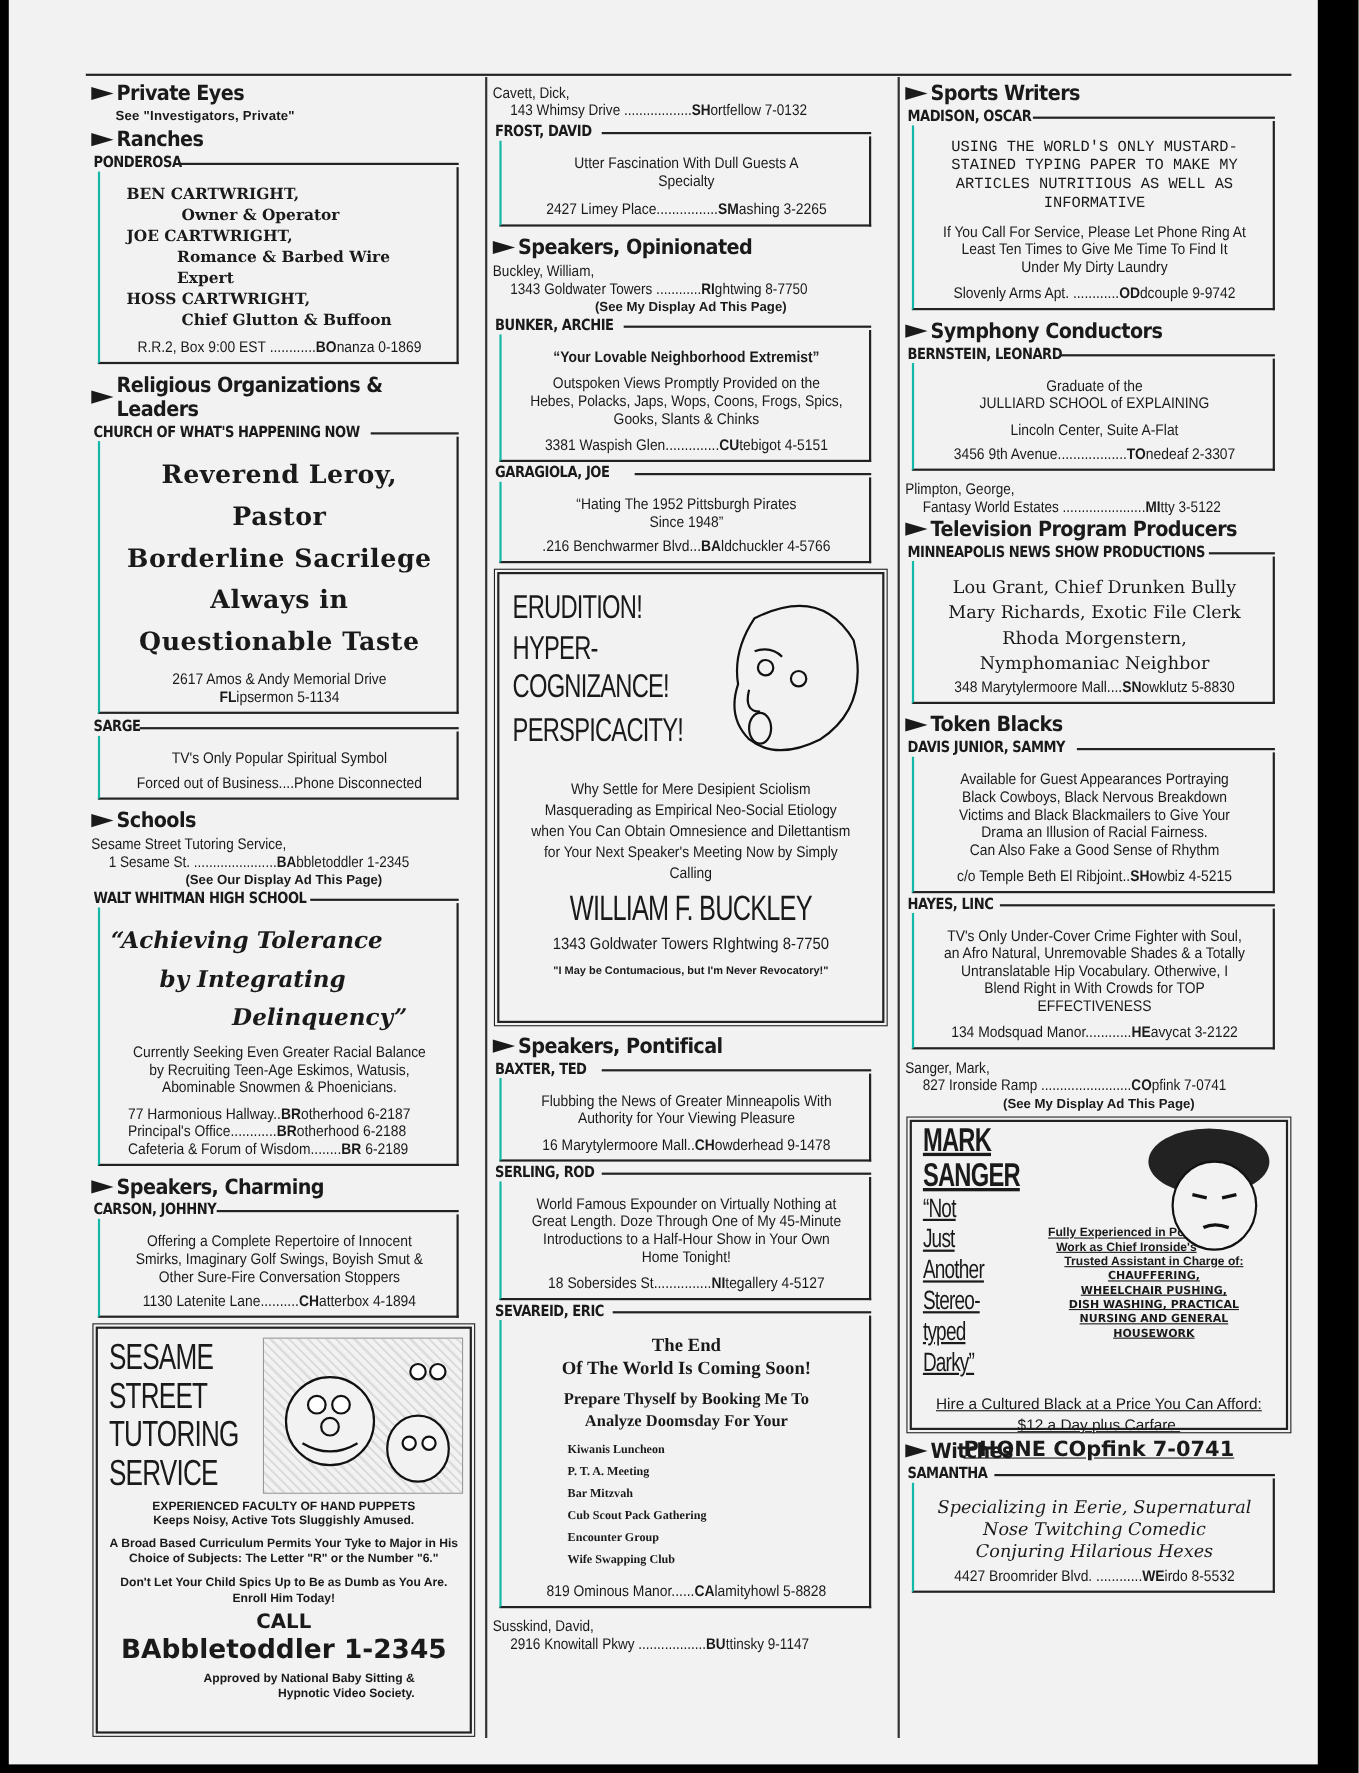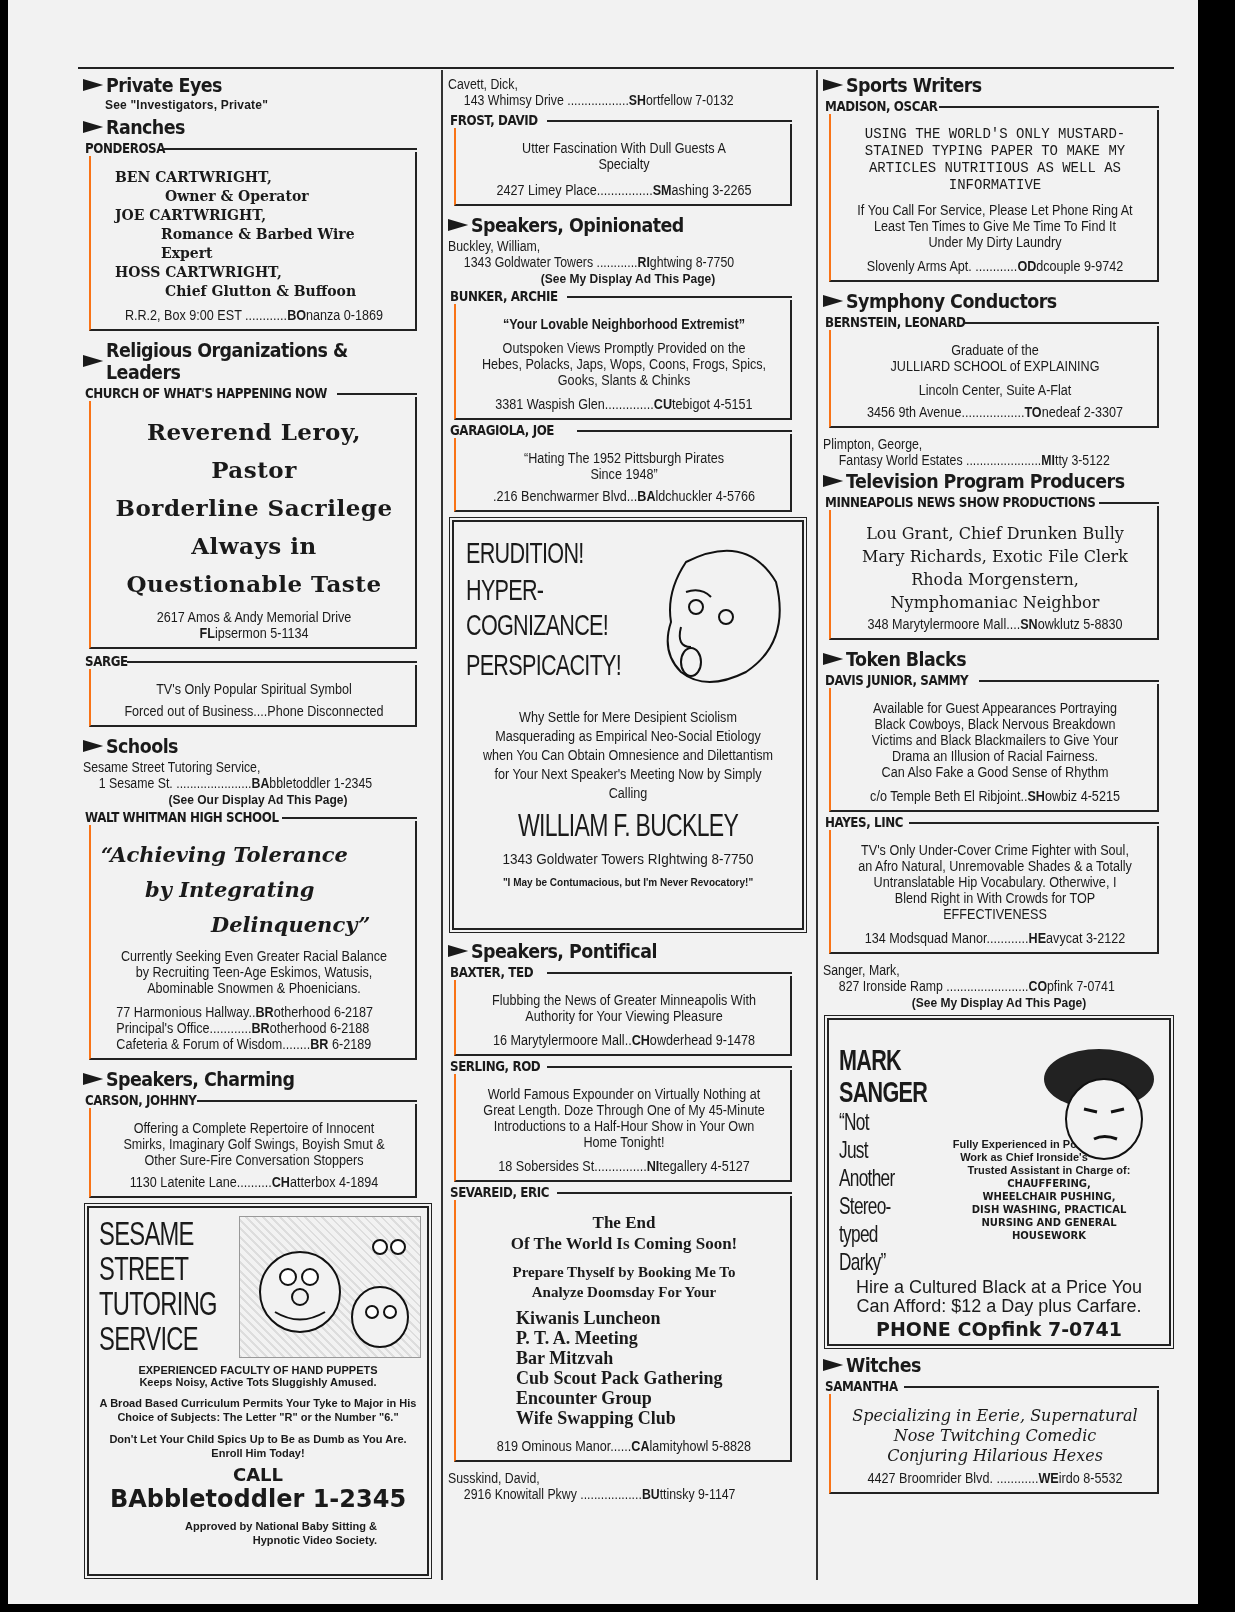--- a/index.html
+++ b/index.html
@@ -14,21 +14,21 @@
   .vrule{position:absolute;top:70px;width:2px;background:#333;height:1510px;}
   .vr1{left:441px;} .vr2{left:816px;}
   .head{font-family:"DejaVu Sans", sans-serif;font-weight:bold;font-size:19px;letter-spacing:-0.6px;
         display:flex;align-items:center;margin:2px 0 2px 0;transform:scaleX(0.92);transform-origin:left;}
   .arrow{display:inline-block;width:0;height:0;border-top:6px solid transparent;border-bottom:6px solid transparent;
          border-left:22px solid #1a1a1a;margin-right:3px;}
   .see{font-size:12px;font-weight:bold;margin:0 0 4px 22px;letter-spacing:0.2px;}
   .plain{font-size:14px;line-height:16px;transform:scaleX(0.88);transform-origin:left;width:113%;}
   .plain .addr{padding-left:18px;display:flex;}
   .note{text-align:center;font-size:12px;font-weight:bold;margin:2px 0 4px;}
-  .box{position:relative;margin:4px 16px 8px 6px;padding:8px 8px 6px 10px;border-left:2px solid #f97316;border-right:2px solid #222;border-bottom:2px solid #222;}
+  .box{position:relative;margin:4px 16px 8px 6px;padding:8px 8px 6px 10px;border-left:2px solid #14b8a6;border-right:2px solid #222;border-bottom:2px solid #222;}
   .box .lbl{position:absolute;left:-6px;top:-12px;background:#f2f2f2;padding-right:4px;font-weight:bold;font-size:14px;
             font-family:"DejaVu Sans", sans-serif;letter-spacing:-0.5px;transform:scaleX(0.85);transform-origin:left;}
   .box .tline{position:absolute;right:-2px;top:-4px;height:2px;background:#222;}
   .box .inner{margin-top:8px;}
   .ctr{text-align:center;}
   .cond{font-size:14px;line-height:16px;transform:scaleX(0.9);}
   .ph{display:flex;font-size:14px;justify-content:center;margin-top:6px;transform:scaleX(0.9);}
   .ph b{font-weight:bold;}
   .serifb{font-family:"Liberation Serif", serif;font-weight:bold;}
   .goth{font-family:"DejaVu Serif", serif;font-weight:bold;font-size:23px;line-height:38px;text-align:center;letter-spacing:0.5px;}
@@ -282,21 +282,21 @@
       </div>
   </div>
   <div class="box" style="margin-top:14px;">
     <span class="lbl">SEVAREID, ERIC</span>
     <span class="tline" style="width:235px;"></span>
     <div class="inner ctr serifb" style="font-size:17px;line-height:21px;">
       <div>The End</div>
       <div>Of The World Is Coming Soon!</div>
     </div>
     <div class="ctr serifb" style="font-size:15px;line-height:20px;margin-top:8px;padding:0 20px;">Prepare Thyself by Booking Me To Analyze Doomsday For Your</div>
-    <div class="serifb" style="font-size:18px;line-height:20px;margin:6px 0 0 50px;">
+    <div class="serifb" style="font-size:11px;line-height:20px;margin:6px 0 0 50px;">
       <div>Kiwanis Luncheon</div>
       <div>P. T. A. Meeting</div>
       <div>Bar Mitzvah</div>
       <div>Cub Scout Pack Gathering</div>
       <div>Encounter Group</div>
       <div>Wife Swapping Club</div>
     </div>
     <div class="ph" style="margin-top:10px;">
         <span>819 Ominous Manor......</span>
         <b>CA</b>
@@ -403,21 +403,21 @@
   <div class="plain">
     <div>Sanger, Mark,</div>
     <div class="addr">
         <span>827 Ironside Ramp ........................</span>
         <b>CO</b>
         <span>pfink 7-0741</span>
       </div>
   </div>
   <div class="note">(See My Display Ad This Page)</div>
 
-  <div class="ad" style="padding:24px 10px;height:276px;">
+  <div class="ad" style="padding:1px 10px;height:276px;text-decoration:underline;">
     <div style="display:flex;">
       <div style="width:100px;">
         <div class="bigcond" style="font-weight:bold;font-size:30px;line-height:32px;">MARK</div>
         <div class="bigcond" style="font-weight:bold;font-size:30px;line-height:32px;">SANGER</div>
         <div class="bigcond" style="font-size:24px;line-height:28px;">“Not</div>
         <div class="bigcond" style="font-size:24px;line-height:28px;">Just</div>
         <div class="bigcond" style="font-size:24px;line-height:28px;">Another</div>
         <div class="bigcond" style="font-size:24px;line-height:28px;">Stereo-</div>
         <div class="bigcond" style="font-size:24px;line-height:28px;">typed</div>
         <div class="bigcond" style="font-size:24px;line-height:28px;">Darky”</div>
@@ -429,21 +429,21 @@
             <ellipse cx="65" cy="75" rx="38" ry="40" fill="#f2f2f2" stroke="#111" stroke-width="2"></ellipse>
             <path d="M45 65 L58 68 M72 68 L85 65" stroke="#111" stroke-width="3"></path>
             <path d="M55 95 Q65 90 78 95" stroke="#111" stroke-width="3" fill="none"></path>
           </svg>
         </div>
         <div class="ctr" style="font-weight:bold;font-size:11px;line-height:13px;margin-top:94px;padding:0 60px 0 10px;">Fully Experienced in Police Work as Chief Ironside's</div>
         <div class="ctr" style="font-weight:bold;font-size:11px;line-height:13px;">Trusted Assistant in Charge of:</div>
         <div class="ctr" style="font-weight:bold;font-size:10px;line-height:13px;padding:0 30px;font-family:'DejaVu Sans',sans-serif;">CHAUFFERING, WHEELCHAIR PUSHING, DISH WASHING, PRACTICAL NURSING AND GENERAL HOUSEWORK</div>
       </div>
     </div>
-    <div class="ctr" style="font-size:18px;line-height:19px;margin-top:2px;">Hire a Cultured Black at a Price You Can Afford: $12 a Day plus Carfare.</div>
+    <div class="ctr" style="font-size:14px;line-height:19px;margin-top:14px;">Hire a Cultured Black at a Price You Can Afford: $12 a Day plus Carfare.</div>
     <div class="ctr" style="font-weight:bold;font-size:19px;font-family:'DejaVu Sans',sans-serif;margin-top:2px;">PHONE COpfink 7-0741</div>
   </div>
 
   <div class="head">
       <span class="arrow"></span>
       <span>Witches</span>
     </div>
   <div class="box" style="margin-top:14px;">
     <span class="lbl">SAMANTHA</span>
     <span class="tline" style="width:255px;"></span>

